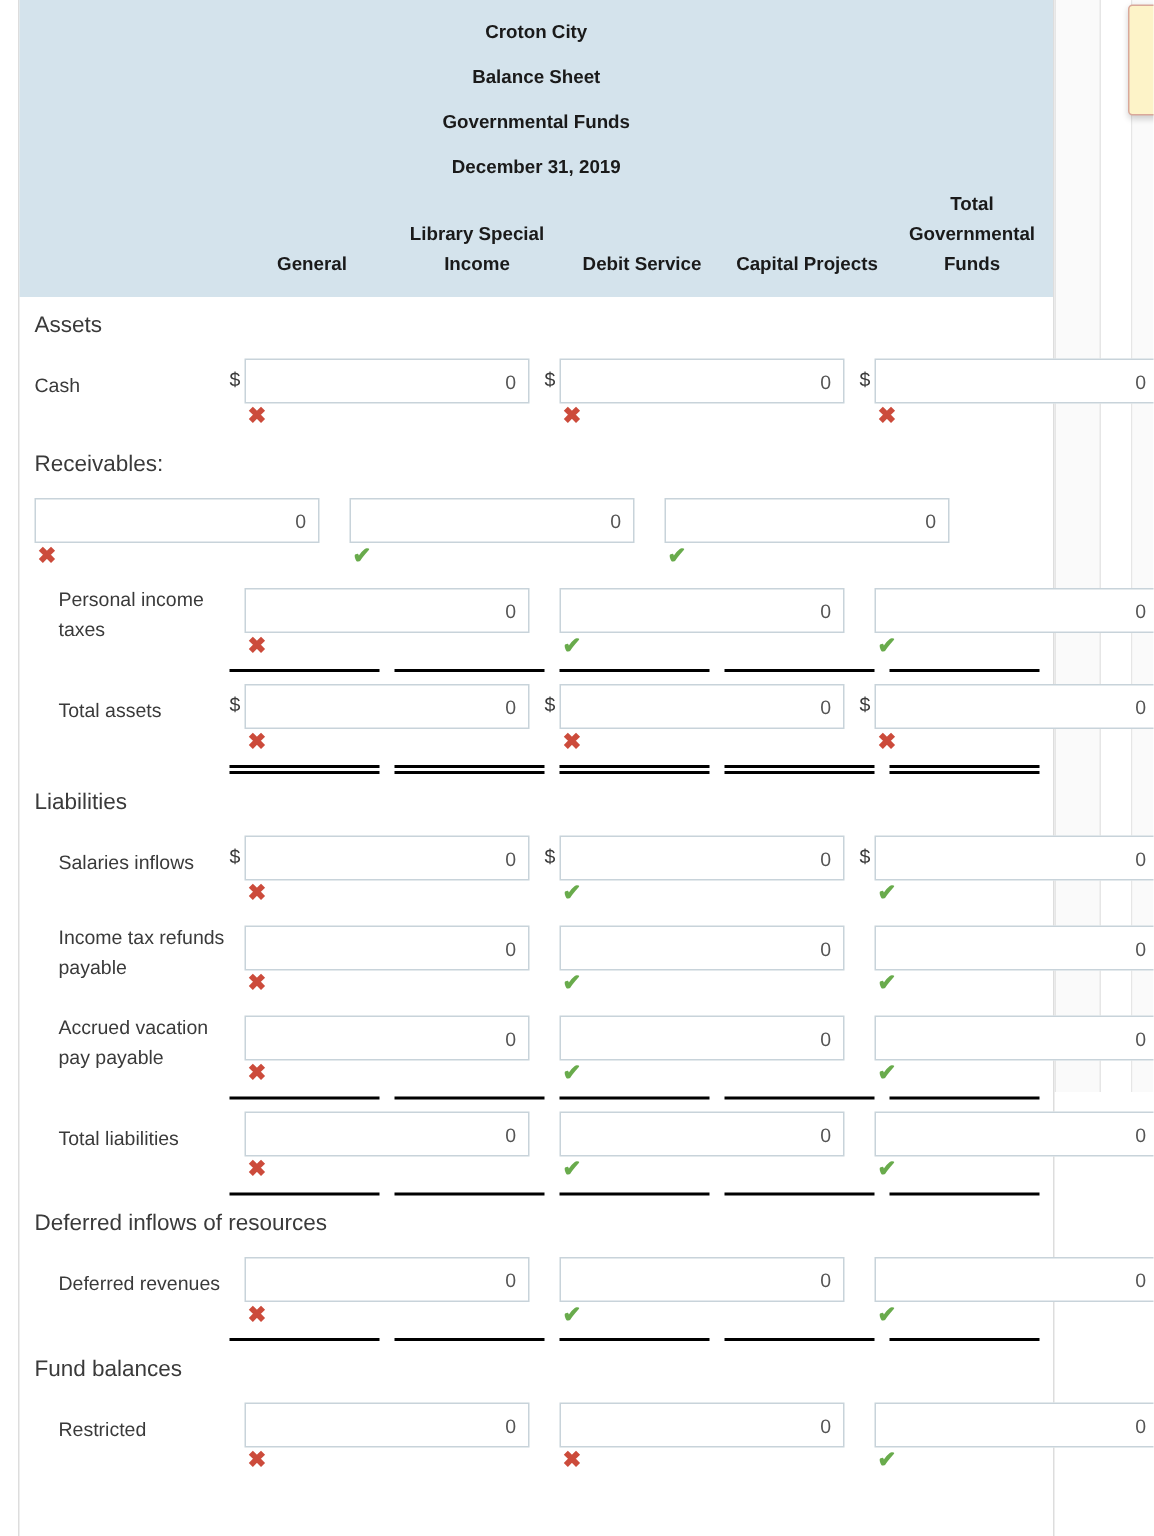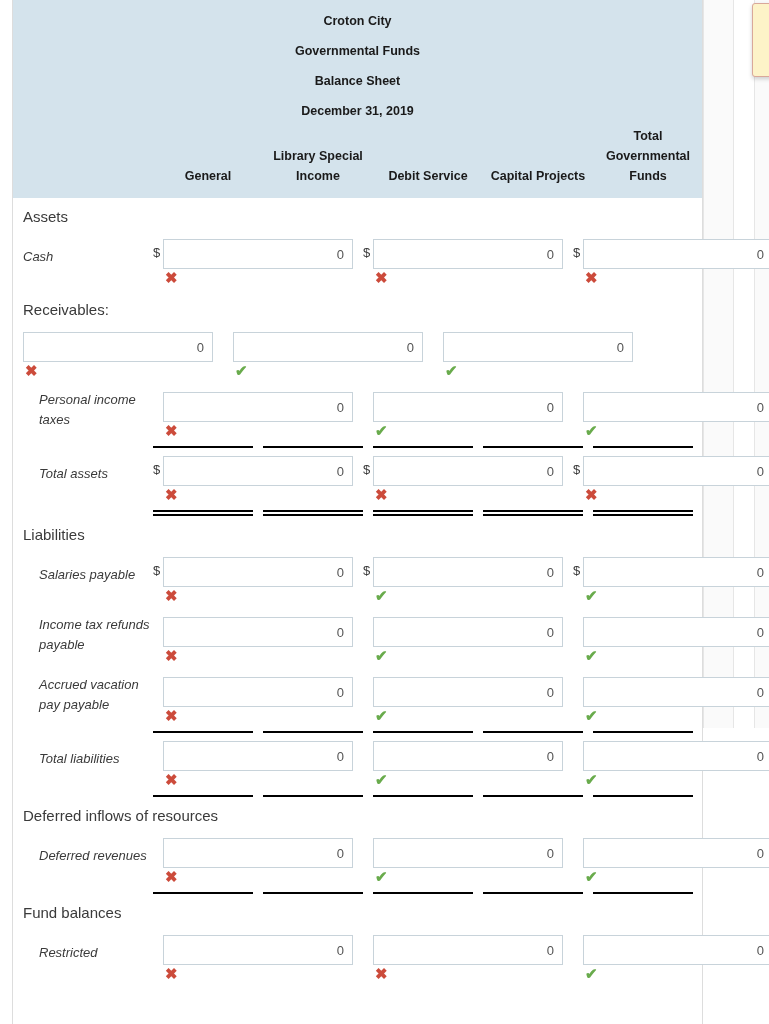--- a/index.html
+++ b/index.html
@@ -94,21 +94,20 @@
   .rowlabel {
     flex: 0 0 140px;
     font-size: 13px;
     color: #3a3a3a;
     line-height: 20px;
     padding-left: 10px;
     box-sizing: border-box;
     display: flex;
     align-items: center;
     min-height: 52px;
-    font-style: italic;
   }
   .rowlabel.indent { padding-left: 26px; }
 
   .cells { display: flex; flex: 1 1 auto; }
 
   .cell {
     flex: 0 0 110px;
     position: relative;
     box-sizing: border-box;
     padding-top: 8px;
@@ -170,22 +169,22 @@
   <div class="gutter g1"></div>
   <div class="gutter g2"></div>
   <div class="gutter g3"></div>
 
   <div class="note"></div>
 
   <div class="sheet">
 
     <div class="titleblock">
       <div class="tline">Croton City</div>
+      <div class="tline">Balance Sheet</div>
       <div class="tline">Governmental Funds</div>
-      <div class="tline">Balance Sheet</div>
       <div class="tline">December 31, 2019</div>
 
       <div class="colheads">
         <div class="spacer"></div>
         <div class="ch">General</div>
         <div class="ch">Library Special Income</div>
         <div class="ch">Debit Service</div>
         <div class="ch">Capital Projects</div>
         <div class="ch">Total Governmental Funds</div>
       </div>
@@ -328,21 +327,21 @@
           </div>
           <div class="rcell">
             <div class="dbl"></div>
           </div>
           <div class="rcell">
             <div class="dbl"></div>
           </div>
         </div>
         <div class="section-label">Liabilities</div>
         <div class="row">
-          <div class="rowlabel indent">Salaries payable</div>
+          <div class="rowlabel indent">Salaries inflows</div>
           <div class="cells">
             <div class="cell">
               <div class="cellinner">
                 <div class="dollar">$</div>
                 <input class="field" type="text" value="0" style="">
               </div>
               <div class="mark bad">✖</div>
             </div>
             <div class="cell">
               <div class="cellinner">

